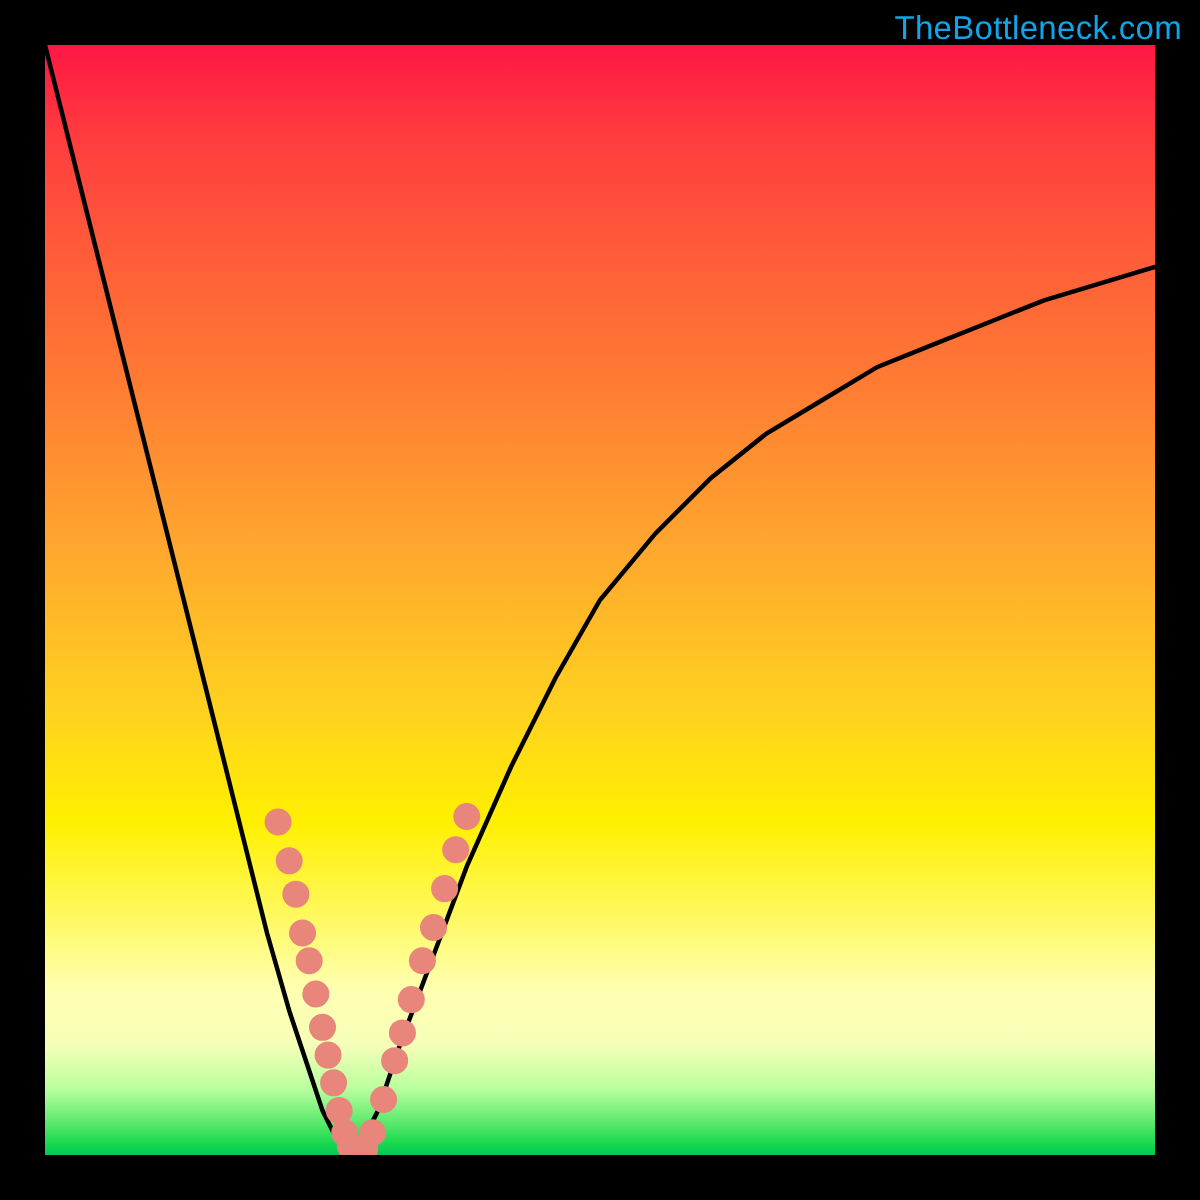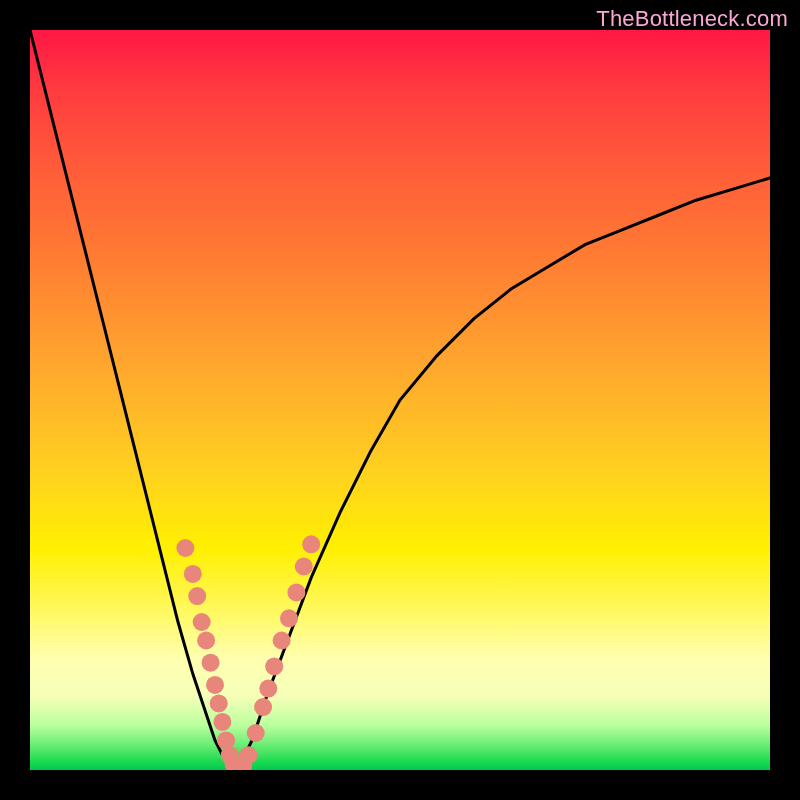--- a/index.html
+++ b/index.html
@@ -10,21 +10,21 @@
     height: 800px;
     background: #000;
   }
   .watermark {
     position: absolute;
     top: 6px;
     right: 12px;
     font-family: Arial, Helvetica, sans-serif;
     font-size: 22px;
     font-weight: 500;
-    color: #f9a8d4;
+    color: #0ea5e9;
     letter-spacing: 0.2px;
     z-index: 10;
   }
   .plot-outer {
     position: absolute;
     left: 30px;
     top: 30px;
     width: 740px;
     height: 740px;
     background: #000;

